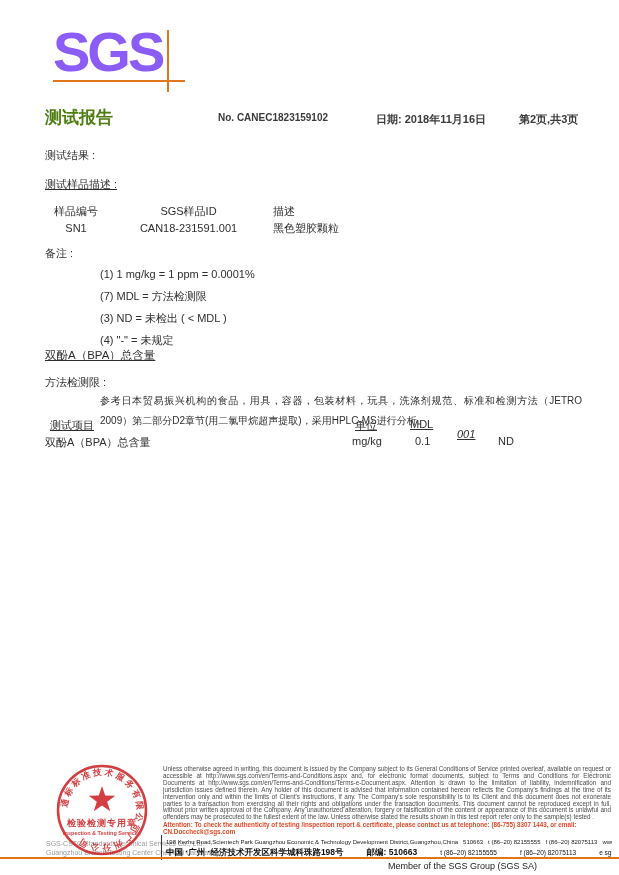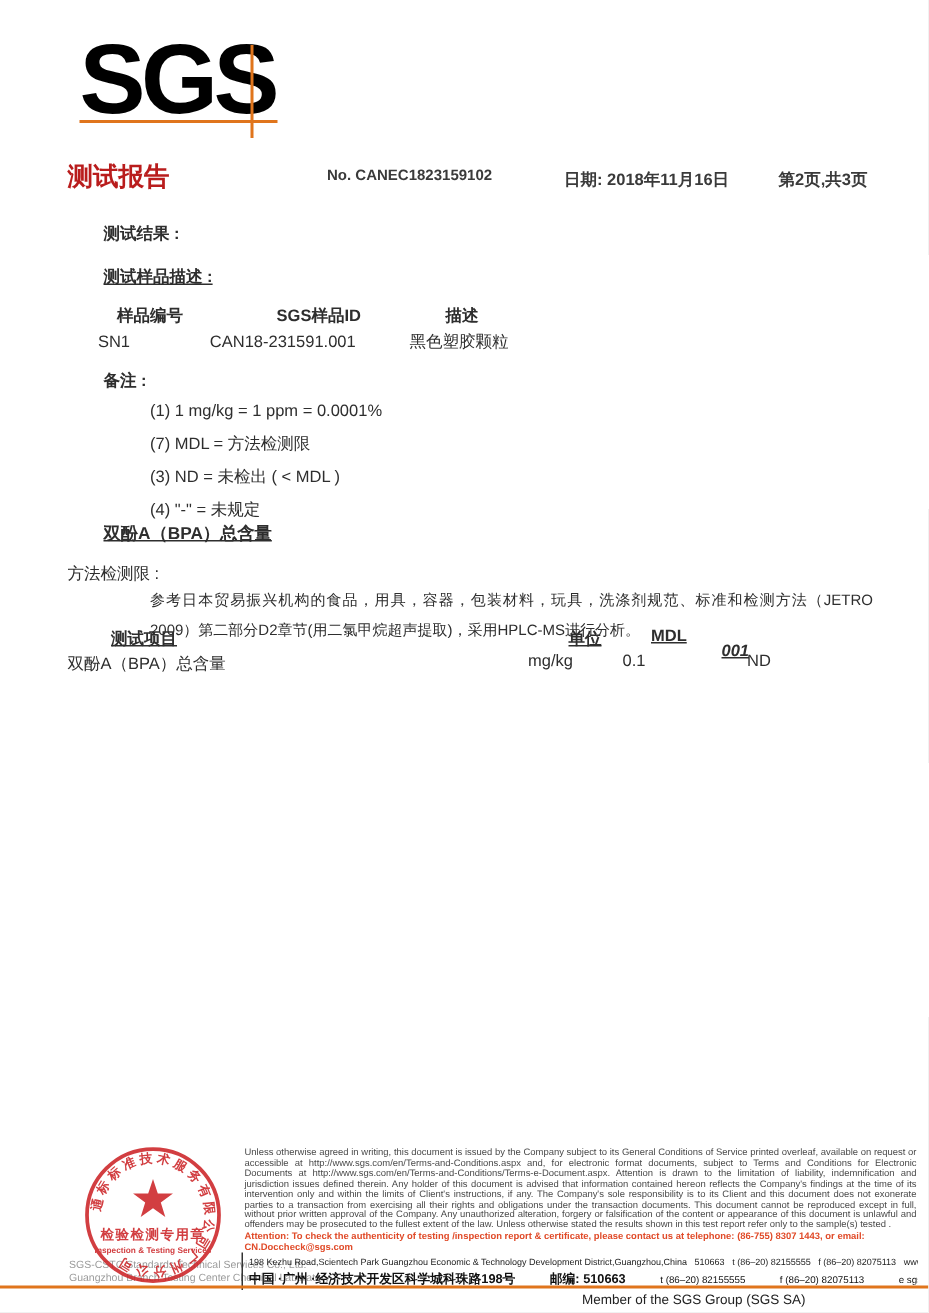--- a/index.html
+++ b/index.html
@@ -5,33 +5,33 @@
   * { margin:0; padding:0; box-sizing:border-box; }
   html,body { background:#e8e8e8; }
   body { font-family:"Liberation Sans","DejaVu Sans",sans-serif; }
   .page {
     position:relative; width:619px; height:875px; background:#ffffff;
     margin:0 auto; overflow:hidden; color:#2e2e2e;
   }
   .abs { position:absolute; }
 
   
-  .logo-text { left:53px; top:26px; font-size:66px; line-height:52px; font-weight:bold;
-               color:#000000; letter-spacing:-3px; }
+  .logo-text { left:53px; top:26px; font-size:56px; line-height:52px; font-weight:bold;
+               color:#8b5cf6; letter-spacing:-3px; }
   .logo-hline { left:53px; top:80px; width:132px; height:2px; background:#e0751c; }
   .logo-vline { left:167px; top:30px; width:2px; height:62px; background:#e0751c; }
 
   
-  .report-title { left:45px; top:106px; font-size:17px; font-weight:bold; color:#b91c1c; }
+  .report-title { left:45px; top:106px; font-size:17px; font-weight:bold; color:#4d7c0f; }
   .report-no   { left:218px; top:112px; font-size:10px; font-weight:bold; color:#3a3a3a; }
   .report-date { left:376px; top:112px; font-size:11px; font-weight:bold; color:#3a3a3a; }
   .report-page { left:519px; top:112px; font-size:11px; font-weight:bold; color:#3a3a3a; }
 
   .label-11 { font-size:11px; color:#2e2e2e; }
-  .bold { font-weight:bold;margin-left:24px; }
+  .bold { font-weight:normal; }
   .underline { text-decoration:underline; }
 
   .results-label { left:45px; top:148px; }
   .sample-desc-title { left:45px; top:177px; }
 
   
   .sample-table { left:36px; top:203px; font-size:11px; }
   .sample-table .trow { display:flex; line-height:17px; }
   .sample-table .c1 { width:80px; text-align:center; }
   .sample-table .c2 { width:145px; text-align:center; }

